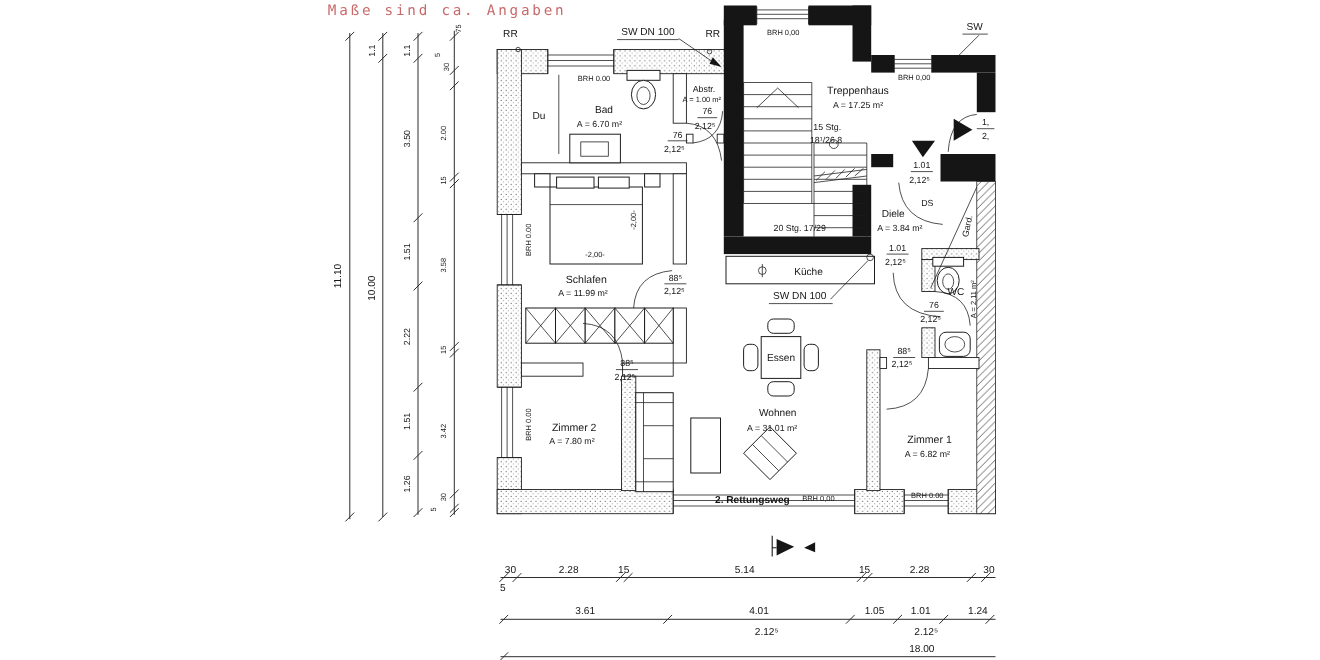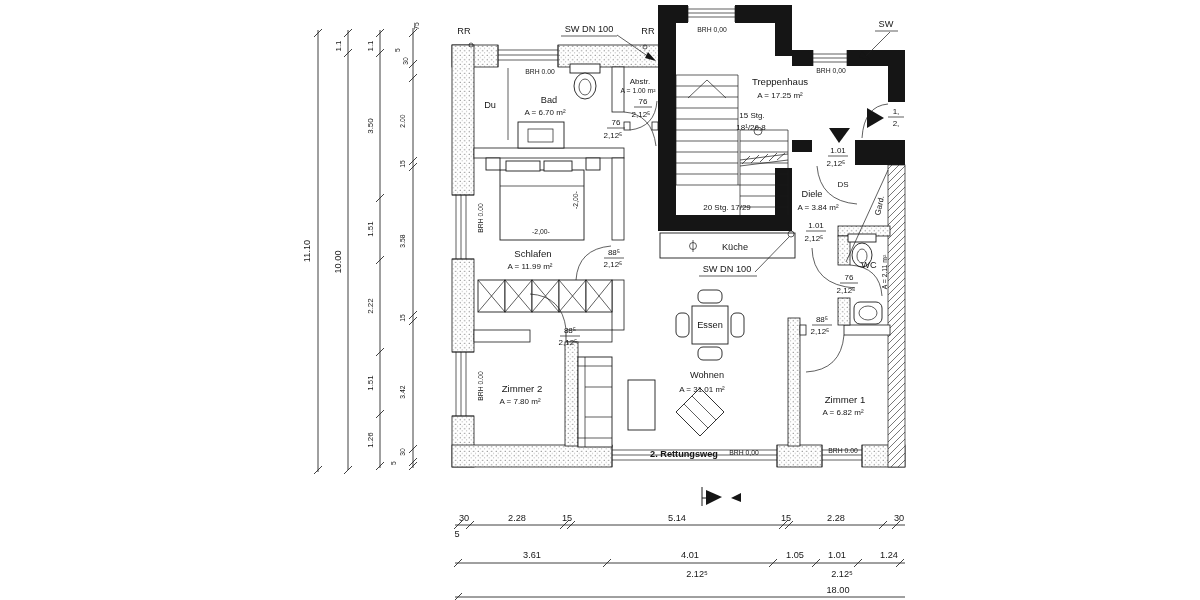--- a/index.html
+++ b/index.html
@@ -21,20 +21,21 @@
   .blk{fill:#151515;stroke:none;}
   .stip{fill:url(#stip);stroke:#1b1b1b;stroke-width:0.8;}
   .wht{fill:#fff;stroke:#1b1b1b;stroke-width:0.8;}
   .furn{fill:#fff;stroke:#1b1b1b;stroke-width:0.9;}
   .hatch{fill:url(#hatch);stroke:#1b1b1b;stroke-width:0.7;}
 </style>
 </head>
 <body>
 
 <div id="stage">
+  <div id="plan-title">Maße sind ca. Angaben</div>
 
   <svg width="1200" height="600" viewBox="0 0 1200 600">
     <defs>
       <pattern id="stip" width="4.5" height="4.5" patternUnits="userSpaceOnUse">
         <rect width="4.5" height="4.5" fill="#ffffff"></rect>
         <circle cx="1.2" cy="1.3" r="0.6" fill="#6f6f6f"></circle>
         <circle cx="3.2" cy="3.4" r="0.5" fill="#8a8a8a"></circle>
       </pattern>
       <pattern id="hatch" width="7" height="7" patternUnits="userSpaceOnUse">
         <rect width="7" height="7" fill="#fff"></rect>

